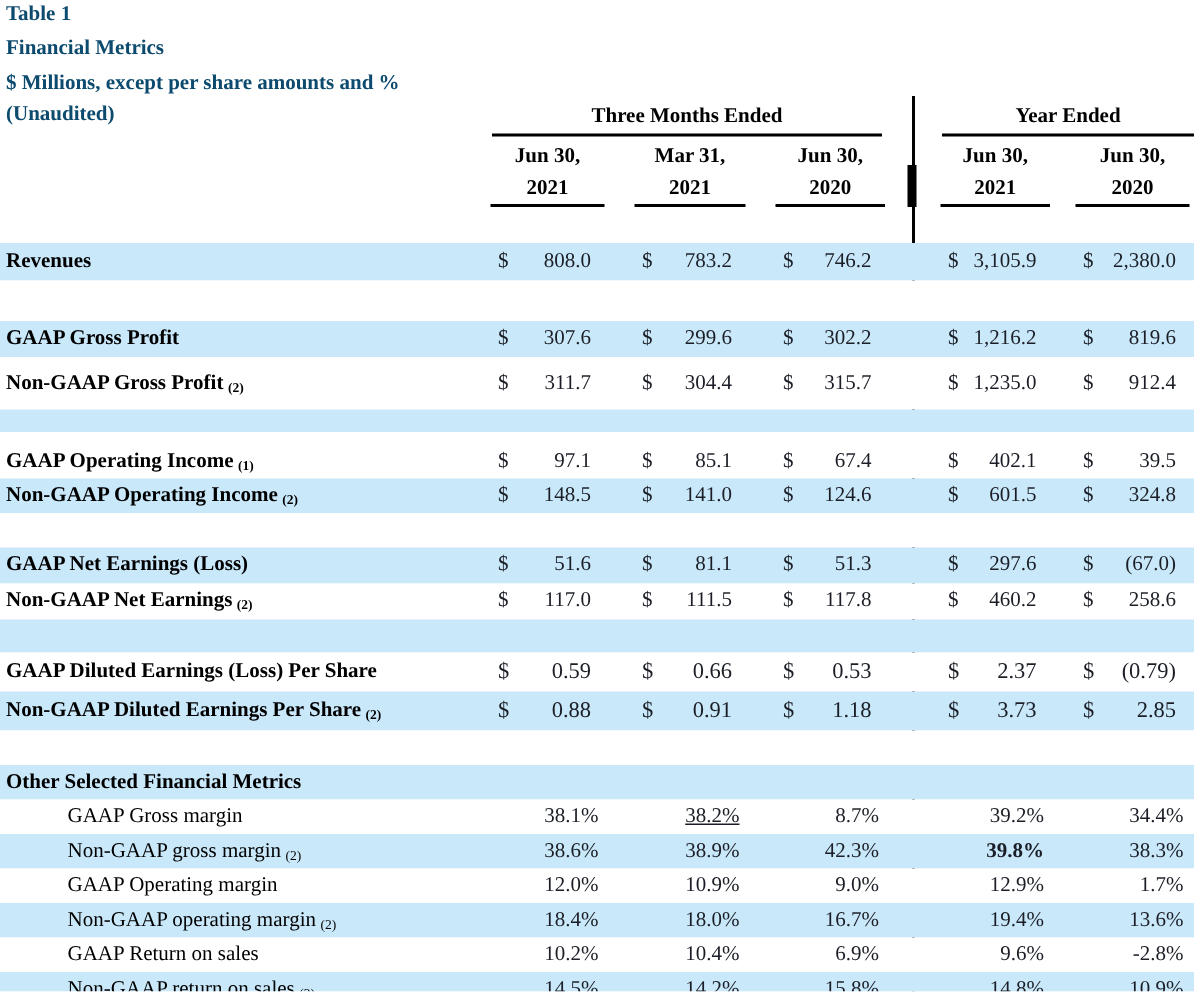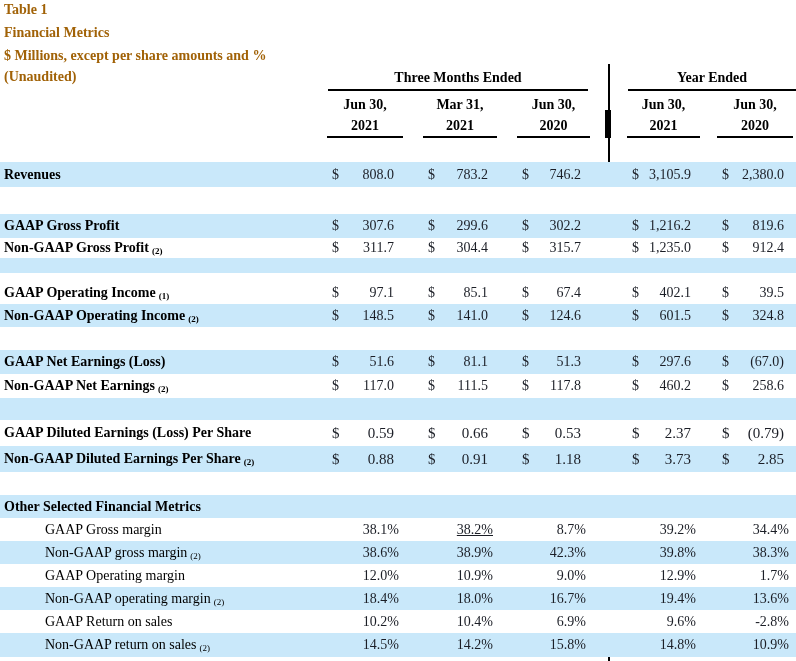--- a/index.html
+++ b/index.html
@@ -1,21 +1,21 @@
 <!DOCTYPE html>
 <html style="--row_highlight: #c9e8fa; --divider: #000000; --text: #1b1e26;"><head>
 <meta charset="utf-8">
 <style>
   html,body { margin:0; padding:0; background:#fff; }
   .page {
     position:relative; width:796px; height:661px; background:#fff; overflow:hidden;
     font-family:"Liberation Serif","DejaVu Serif",serif;
     color:#1b1e26;
   }
-  .tline { position:absolute; left:4px; font-size:14px; font-weight:bold; color:#a16207; white-space:nowrap; }
+  .tline { position:absolute; left:4px; font-size:14px; font-weight:bold; color:#0c4a6e; white-space:nowrap; }
   .tl1 { top:2px; } .tl2 { top:25px; } .tl3 { top:48px; } .tl4 { top:69px; }
 
   .grp { position:absolute; top:68px; height:21px; text-align:center; font-weight:bold; font-size:14px; color:#000;
          border-bottom:2px solid #000; line-height:20px; }
   .grp1 { left:328px; width:260px; }
   .grp2 { left:628px; width:168px; }
 
   .datecol { position:absolute; top:94px; height:42px; text-align:center; font-weight:bold; font-size:14px; color:#000;
              border-bottom:2px solid #000; line-height:21px; }
   .dc1 { left:327px; width:76px; }
@@ -120,21 +120,21 @@
         </div>
         <div class="cell money" style="grid-column: 8;">
           <span class="cur">$</span>
           <span class="val">1,216.2</span>
         </div>
         <div class="cell money" style="grid-column: 10;">
           <span class="cur">$</span>
           <span class="val">819.6</span>
         </div>
       </div>
-      <div class="row bg-white" style="height: 20px;">
+      <div class="row bg-white" style="height: 35px;">
         <div class="label bold">Non-GAAP Gross Profit<span class="sub">(2)</span></div>
         <div class="cell money" style="grid-column: 2;">
           <span class="cur">$</span>
           <span class="val">311.7</span>
         </div>
         <div class="cell money" style="grid-column: 4;">
           <span class="cur">$</span>
           <span class="val">304.4</span>
         </div>
         <div class="cell money" style="grid-column: 6;">
@@ -302,21 +302,21 @@
         <div class="cell pct" style="grid-column: 4; text-decoration: underline;">38.2%</div>
         <div class="cell pct" style="grid-column: 6;">8.7%</div>
         <div class="cell pct" style="grid-column: 8;">39.2%</div>
         <div class="cell pct" style="grid-column: 10;">34.4%</div>
       </div>
       <div class="row bg-blue" style="height: 23px;">
         <div class="label indent">Non-GAAP gross margin<span class="sub">(2)</span></div>
         <div class="cell pct" style="grid-column: 2;">38.6%</div>
         <div class="cell pct" style="grid-column: 4;">38.9%</div>
         <div class="cell pct" style="grid-column: 6;">42.3%</div>
-        <div class="cell pct" style="grid-column: 8;">39.8%</div>
+        <div class="cell pct" style="grid-column: 8; font-weight: bold;">39.8%</div>
         <div class="cell pct" style="grid-column: 10;">38.3%</div>
       </div>
       <div class="row bg-white" style="height: 23px;">
         <div class="label indent">GAAP Operating margin</div>
         <div class="cell pct" style="grid-column: 2;">12.0%</div>
         <div class="cell pct" style="grid-column: 4;">10.9%</div>
         <div class="cell pct" style="grid-column: 6;">9.0%</div>
         <div class="cell pct" style="grid-column: 8;">12.9%</div>
         <div class="cell pct" style="grid-column: 10;">1.7%</div>
       </div>

